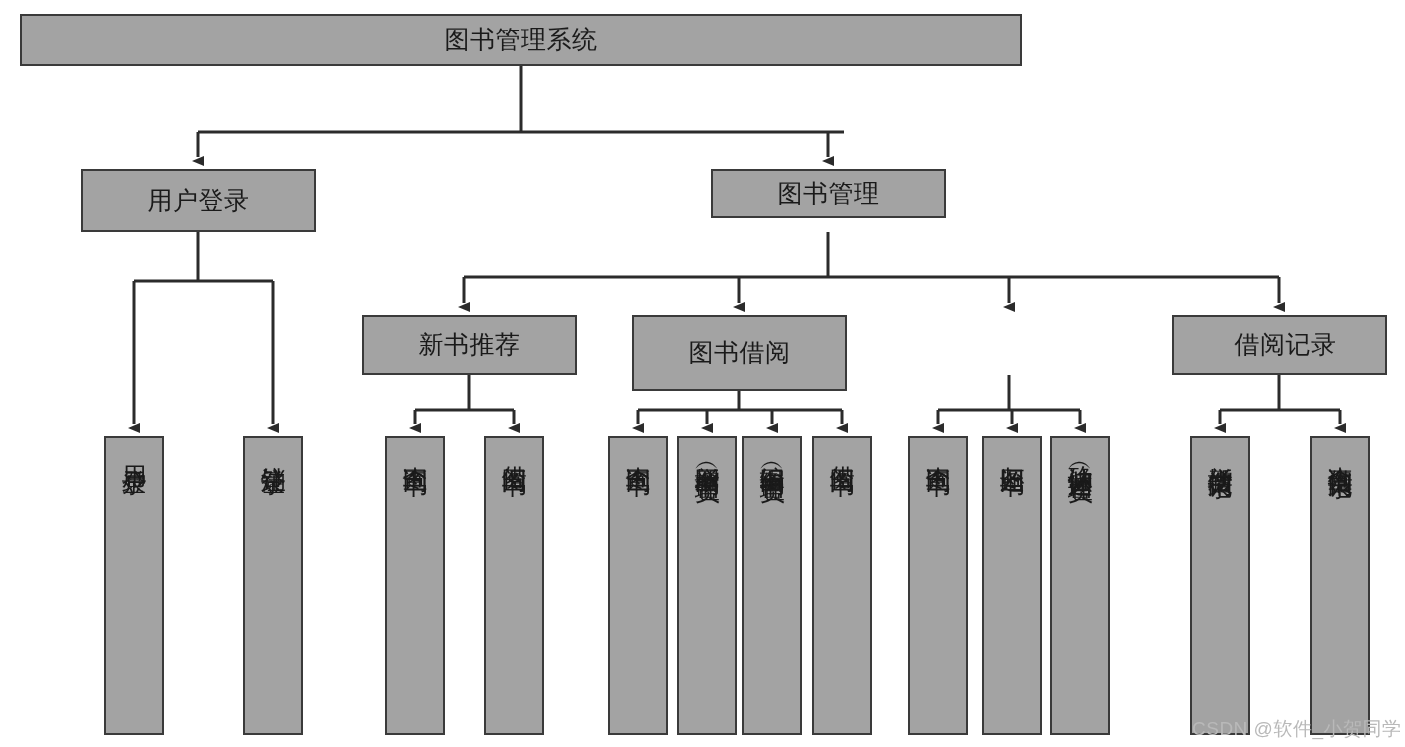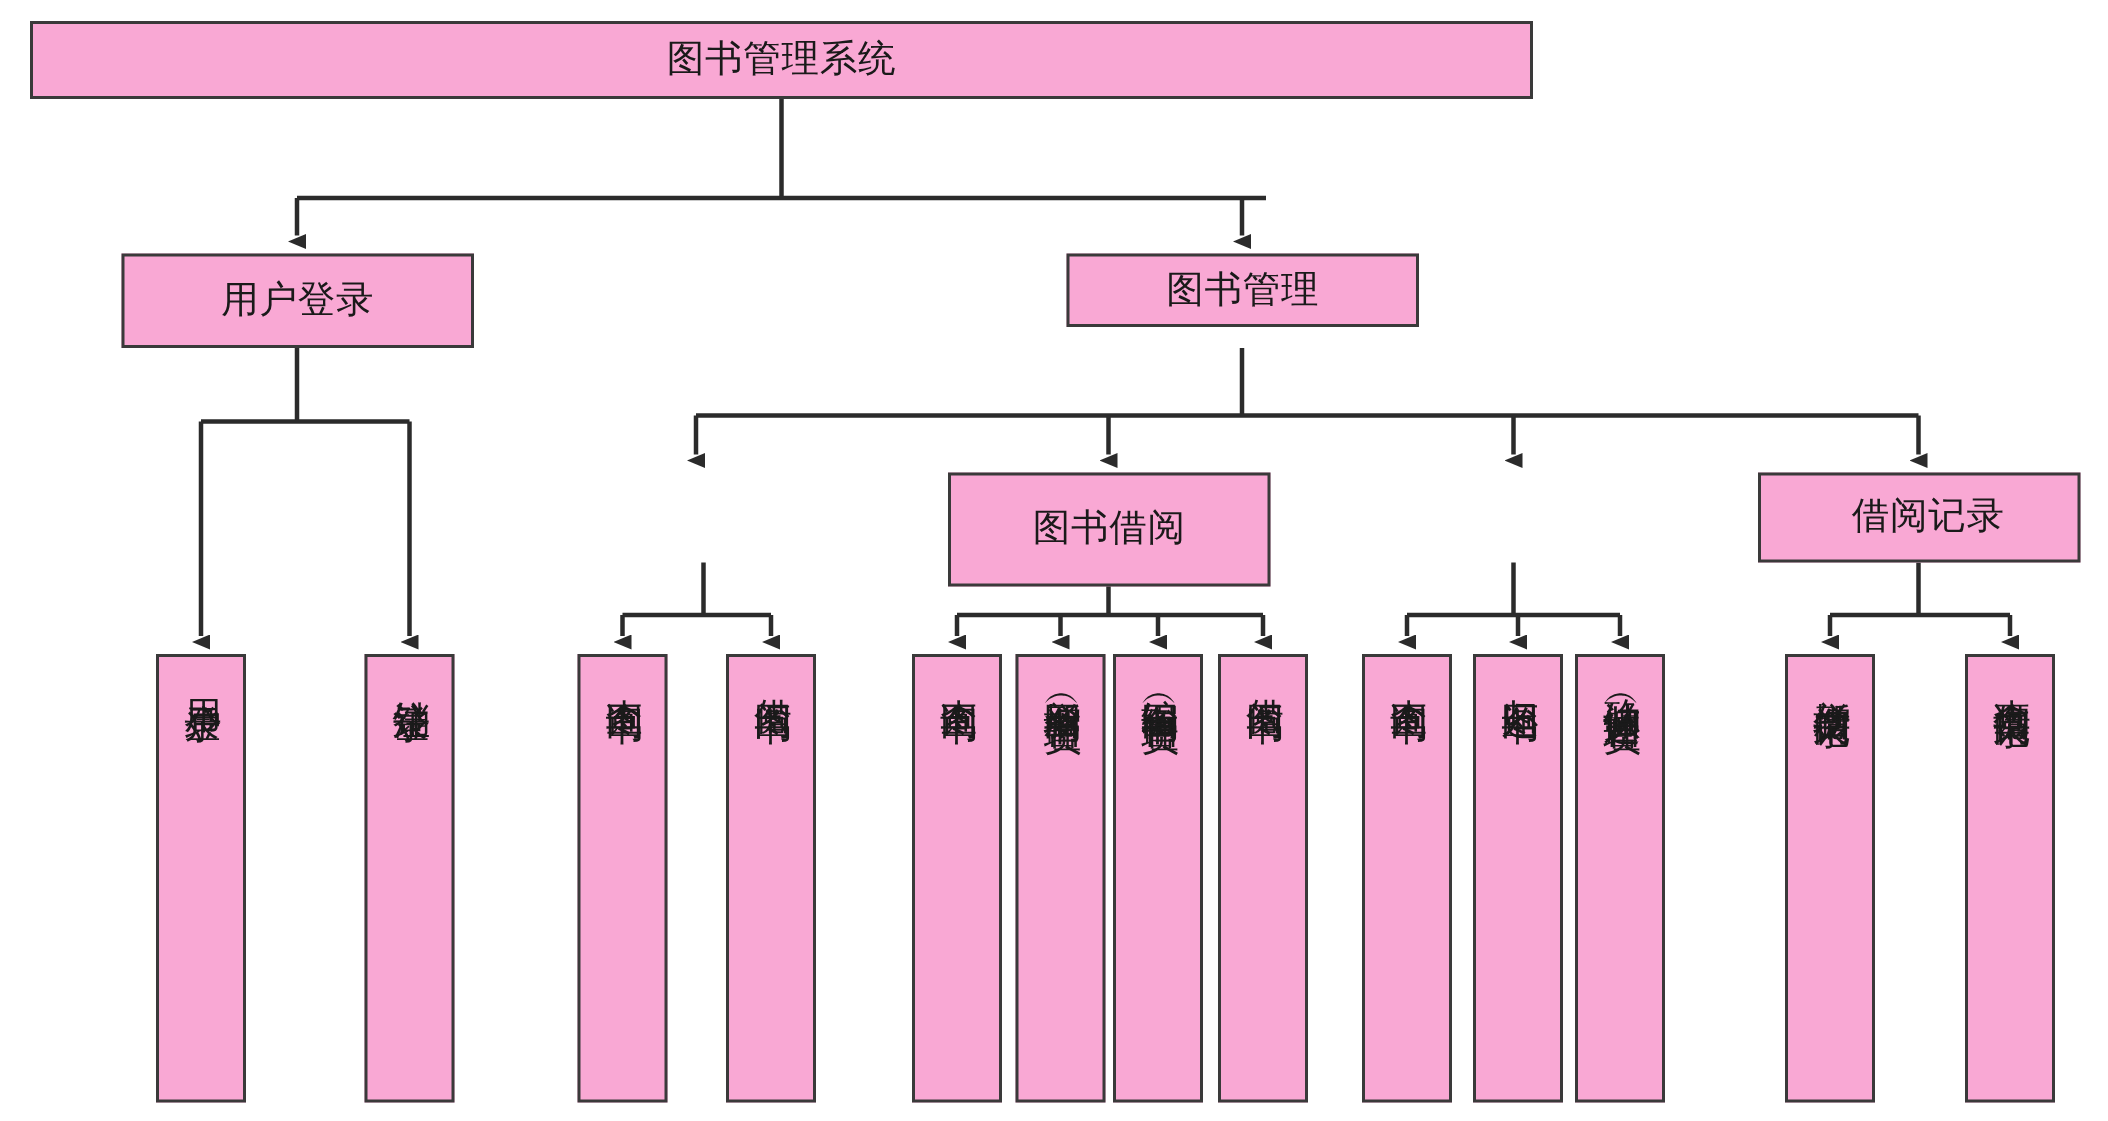--- a/index.html
+++ b/index.html
@@ -22,21 +22,21 @@
     position: absolute;
     left: 0;
     top: 0;
     width: 1405px;
     height: 747px;
     pointer-events: none;
   }
   .node {
     position: absolute;
     box-sizing: border-box;
-    background: #f9a8d4;
+    background: #a3a3a3;
     border: 2.5px solid #3a3a3a;
     display: flex;
     align-items: center;
     justify-content: center;
     color: #1a1a1a;
   }
   .node.horiz {
     font-size: 25px;
     letter-spacing: 0.5px;
     line-height: 1.1;
@@ -124,20 +124,23 @@
     <span>图书管理系统</span>
   </div>
 
   <div class="node horiz" style="left:81px; top:169px; width:235px; height:63px;">
     <span>用户登录</span>
   </div>
   <div class="node horiz" style="left:711px; top:169px; width:235px; height:49px;">
     <span>图书管理</span>
   </div>
 
+  <div class="node horiz" style="left:362px; top:315px; width:215px; height:60px;">
+    <span>新书推荐</span>
+  </div>
   <div class="node horiz" style="left:632px; top:315px; width:215px; height:76px;">
     <span>图书借阅</span>
   </div>
   <div class="node horiz" style="left:1172px; top:315px; width:215px; height:60px;padding-left:12px;">
     <span>借阅记录</span>
   </div>
 
   <div class="node leaf" style="left:104px; top:436px; width:60px; height:299px;">
     <span class="vtext">用户登录</span>
   </div>
@@ -175,14 +178,15 @@
     <span class="vtext">确认归还（管理员）</span>
   </div>
 
   <div class="node leaf" style="left:1190px; top:436px; width:60px; height:299px;">
     <span class="vtext">新增借阅记录</span>
   </div>
   <div class="node leaf" style="left:1310px; top:436px; width:60px; height:299px;">
     <span class="vtext">查询借阅记录</span>
   </div>
 
+  <div class="watermark" style="left:1192px; top:716px;">CSDN @软件_小贺同学</div>
 
 </div>
 
 </body></html>

